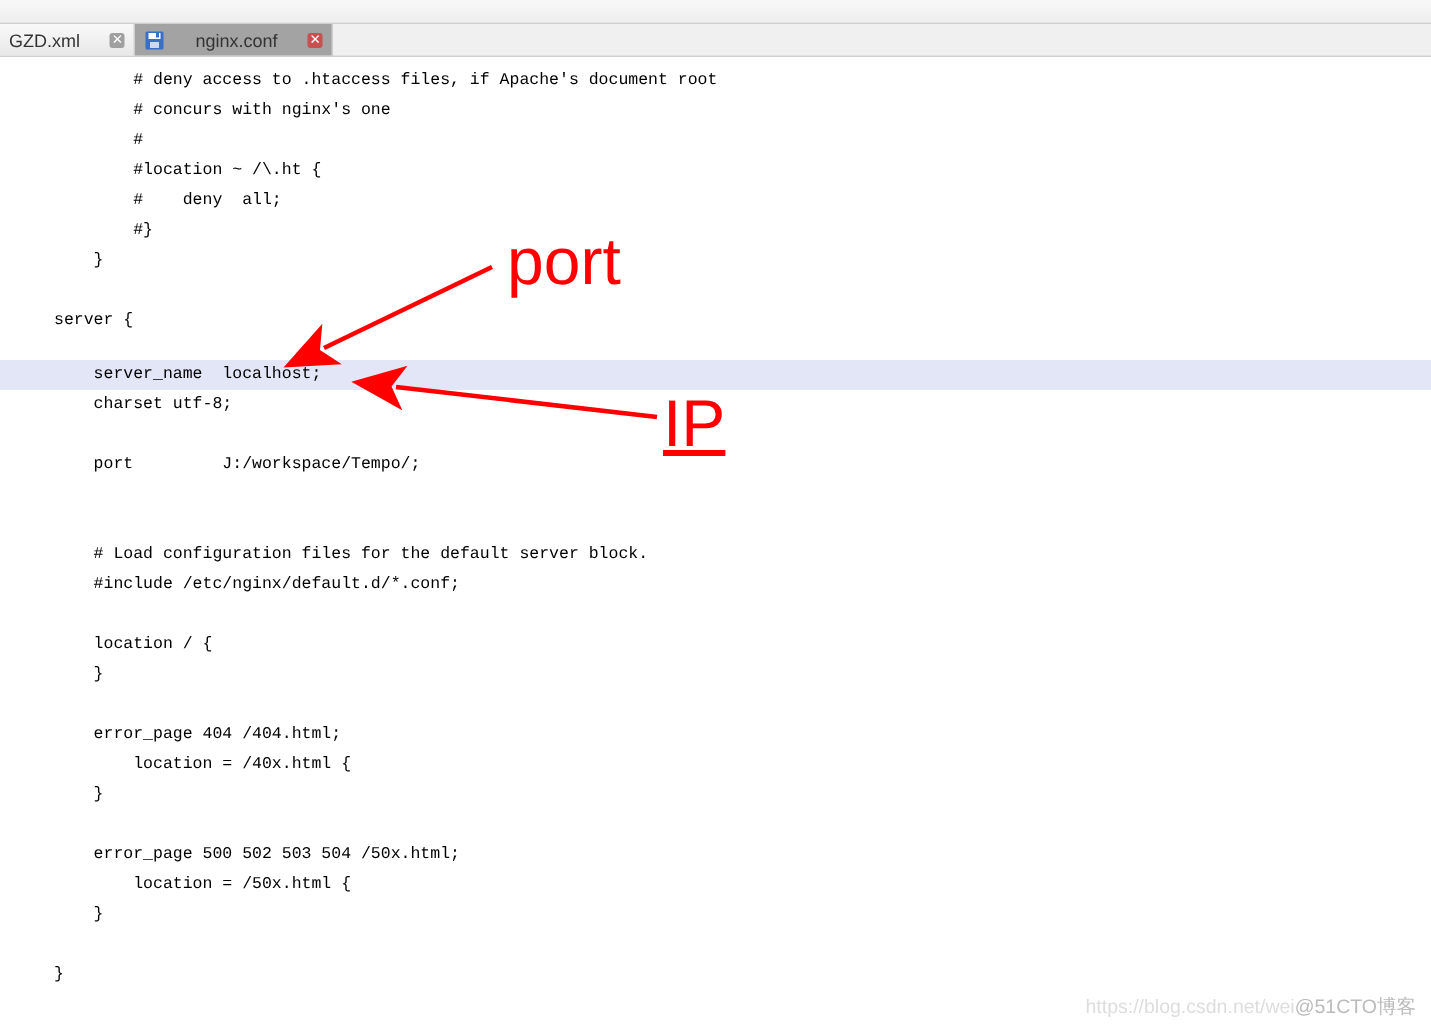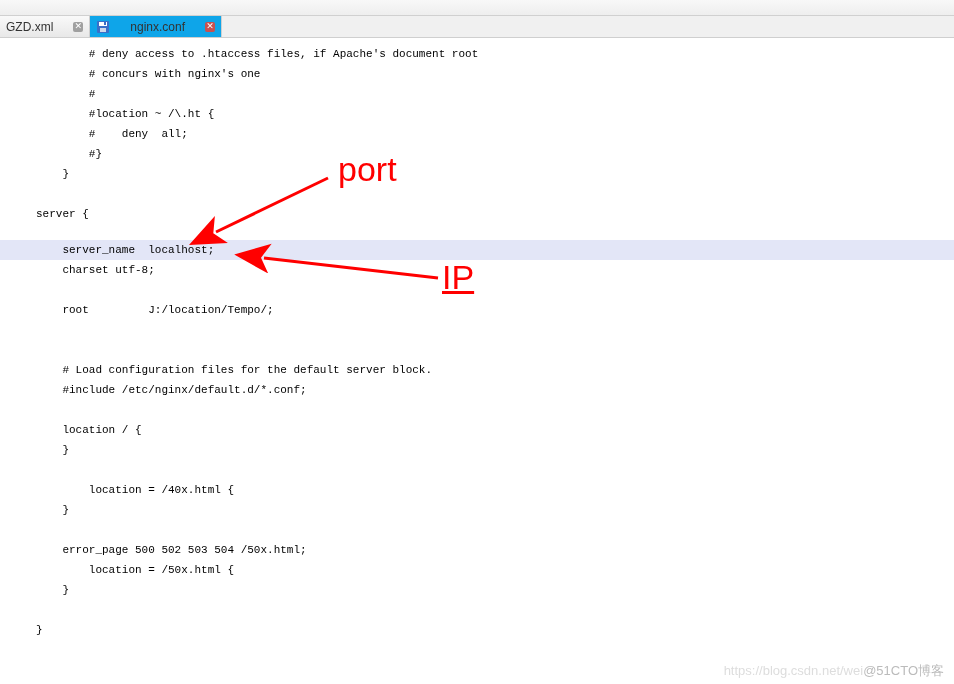--- a/index.html
+++ b/index.html
@@ -29,21 +29,21 @@
       align-items: center;
       padding: 0 6px;
       font-size: 12px;
       color: #333;
       border-right: 1px solid #cfcfcf;
       background: linear-gradient(#f9f9f9, #e8e8e8);
       cursor: pointer;
       gap: 20px;
     }
     .tab.active {
-      background: #0ea5e9;
+      background: #a3a3a3;
       align-items: center;
     }
     .tab-icon {
       display: inline-block;
       width: 14px;
       height: 14px;
     }
     .tab-close {
       width: 10px;
       height: 10px;
@@ -81,21 +81,21 @@
       left: 0;
       top: 0;
       width: 100%;
       height: 100%;
       pointer-events: none;
     }
     .anno-label {
       position: absolute;
       color: #ff0000;
       font-family: Arial, sans-serif;
-      font-size: 34px;
+      font-size: 44px;
       font-weight: 400;
       pointer-events: none;
     }
     .watermark {
       position: absolute;
       bottom: 4px;
       right: 10px;
       color: #bbb;
       font-size: 13px;
       font-family: Arial, sans-serif;
@@ -132,29 +132,30 @@
     <div class="code-line">        #</div>
     <div class="code-line">        #location ~ /\.ht {</div>
     <div class="code-line">        #    deny  all;</div>
     <div class="code-line">        #}</div>
     <div class="code-line">    }</div>
     <div class="code-line"></div>
     <div class="code-line">server {</div>
     <div class="code-line highlight">    server_name  localhost;</div>
     <div class="code-line">    charset utf-8;</div>
     <div class="code-line"></div>
-    <div class="code-line">    root         J:/location/Tempo/;</div>
+    <div class="code-line">    port         J:/workspace/Tempo/;</div>
     <div class="code-line"></div>
     <div class="code-line"></div>
     <div class="code-line">    # Load configuration files for the default server block.</div>
     <div class="code-line">    #include /etc/nginx/default.d/*.conf;</div>
     <div class="code-line"></div>
     <div class="code-line">    location / {</div>
     <div class="code-line">    }</div>
     <div class="code-line"></div>
+    <div class="code-line">    error_page 404 /404.html;</div>
     <div class="code-line">        location = /40x.html {</div>
     <div class="code-line">    }</div>
     <div class="code-line"></div>
     <div class="code-line">    error_page 500 502 503 504 /50x.html;</div>
     <div class="code-line">        location = /50x.html {</div>
     <div class="code-line">    }</div>
     <div class="code-line"></div>
     <div class="code-line">}</div>
   </div>
 

